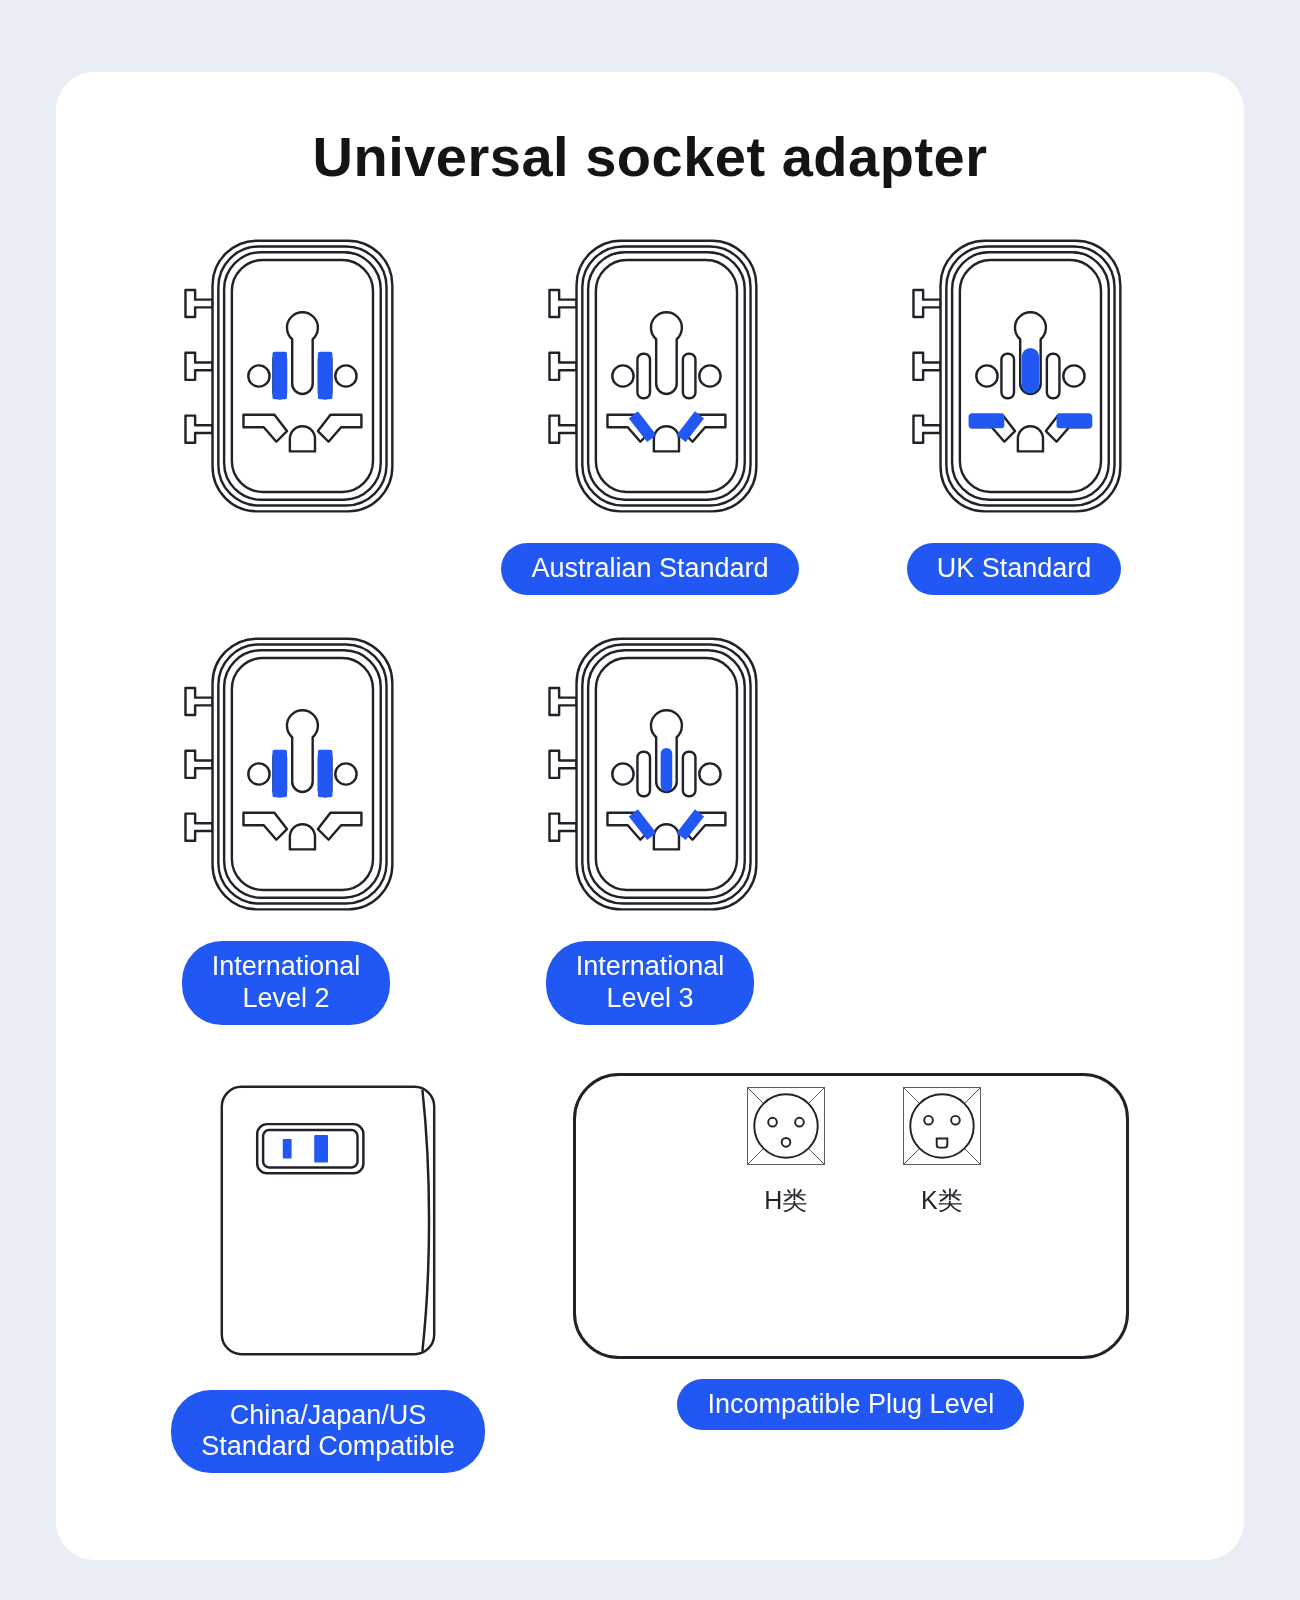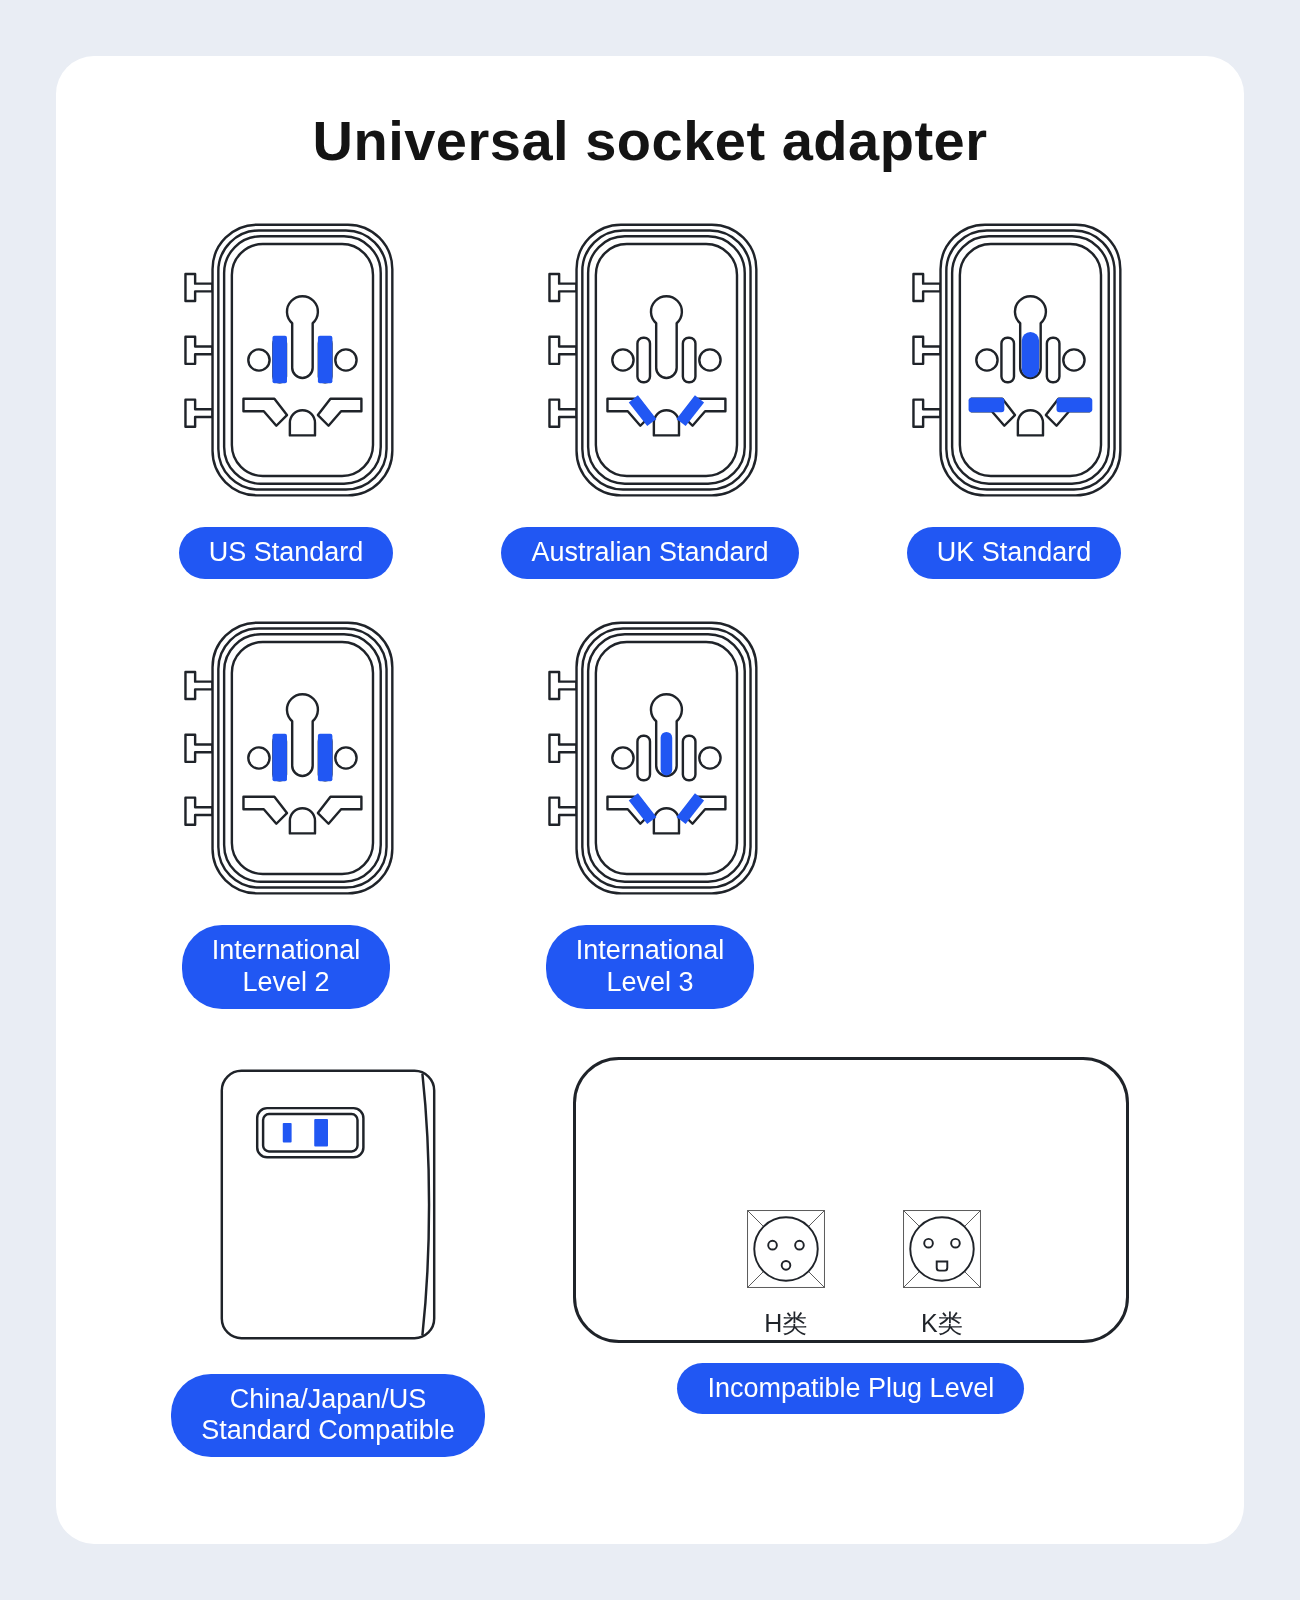--- a/index.html
+++ b/index.html
@@ -5,21 +5,21 @@
   * { margin: 0; padding: 0; box-sizing: border-box; }
   html, body { width: 1300px; height: 1600px; }
   body {
     background: #e9edf4;
     font-family: "Liberation Sans", "DejaVu Sans", sans-serif;
     color: #131313;
   }
   .card {
     width: 1188px;
     height: 1488px;
-    margin: 56px auto;
+    margin: 72px auto;
     background: #ffffff;
     border-radius: 38px;
     overflow: hidden;
   }
   .title {
     margin-top: 52px;
     text-align: center;
     font-size: 56px;
     font-weight: bold;
     letter-spacing: 0.5px;
@@ -58,21 +58,21 @@
   }
   .adapter-col, .incompat-col { display: flex; flex-direction: column; align-items: center; }
   .adapter-svg { width: 260px; height: 295px; }
   .incompat-box {
     width: 556px;
     height: 286px;
     border: 3px solid #1f2329;
     border-radius: 46px;
     display: flex;
     justify-content: center;
-    align-items: flex-end;
+    align-items: flex-start;
     gap: 30px;
     padding-left: 26px;
   }
   .plug-item { display: flex; flex-direction: column; align-items: center; }
   .plug-svg { width: 126px; height: 100px; }
   .plug-label { margin-top: 8px; font-size: 25px; color: #1f2329; }
 </style>
 </head>
 <body>
 
@@ -105,24 +105,20 @@
   <div class="socket-grid">
 
     <div class="socket-cell">
       <svg class="socket-svg" viewBox="0 0 240 300">
         <use href="#socket-base"></use>
         <g class="hl">
           <rect x="106" y="125" width="15" height="49" rx="2"></rect>
           <rect x="153" y="125" width="15" height="49" rx="2"></rect>
         </g>
       </svg>
-      <div class="pill">
-        <span>US Standard</span>
-          <span></span>
-      </div>
     </div>
 
 
     <div class="socket-cell">
       <svg class="socket-svg" viewBox="0 0 240 300">
         <use href="#socket-base"></use>
         <g class="hl">
           <rect x="106" y="187" width="12" height="31" transform="rotate(-38 112 202)"></rect>
           <rect x="156" y="187" width="12" height="31" transform="rotate(38 162 202)"></rect>
         </g>

